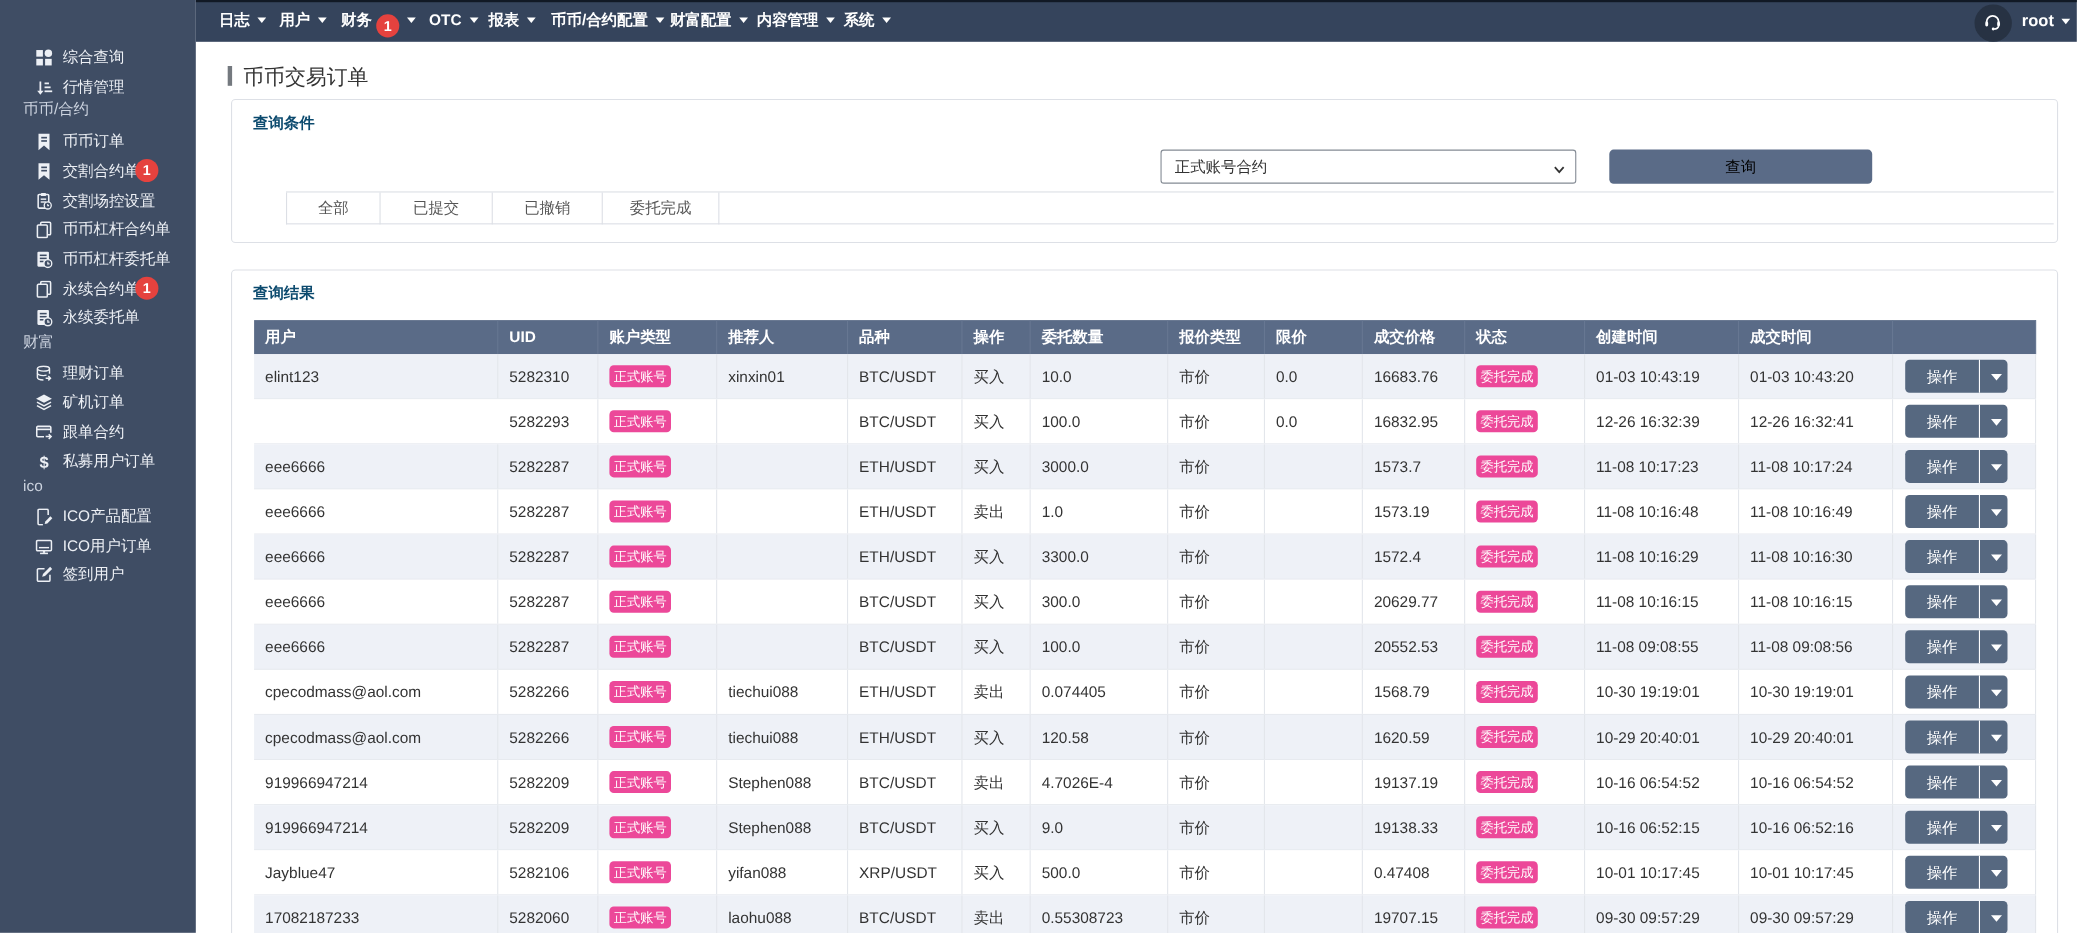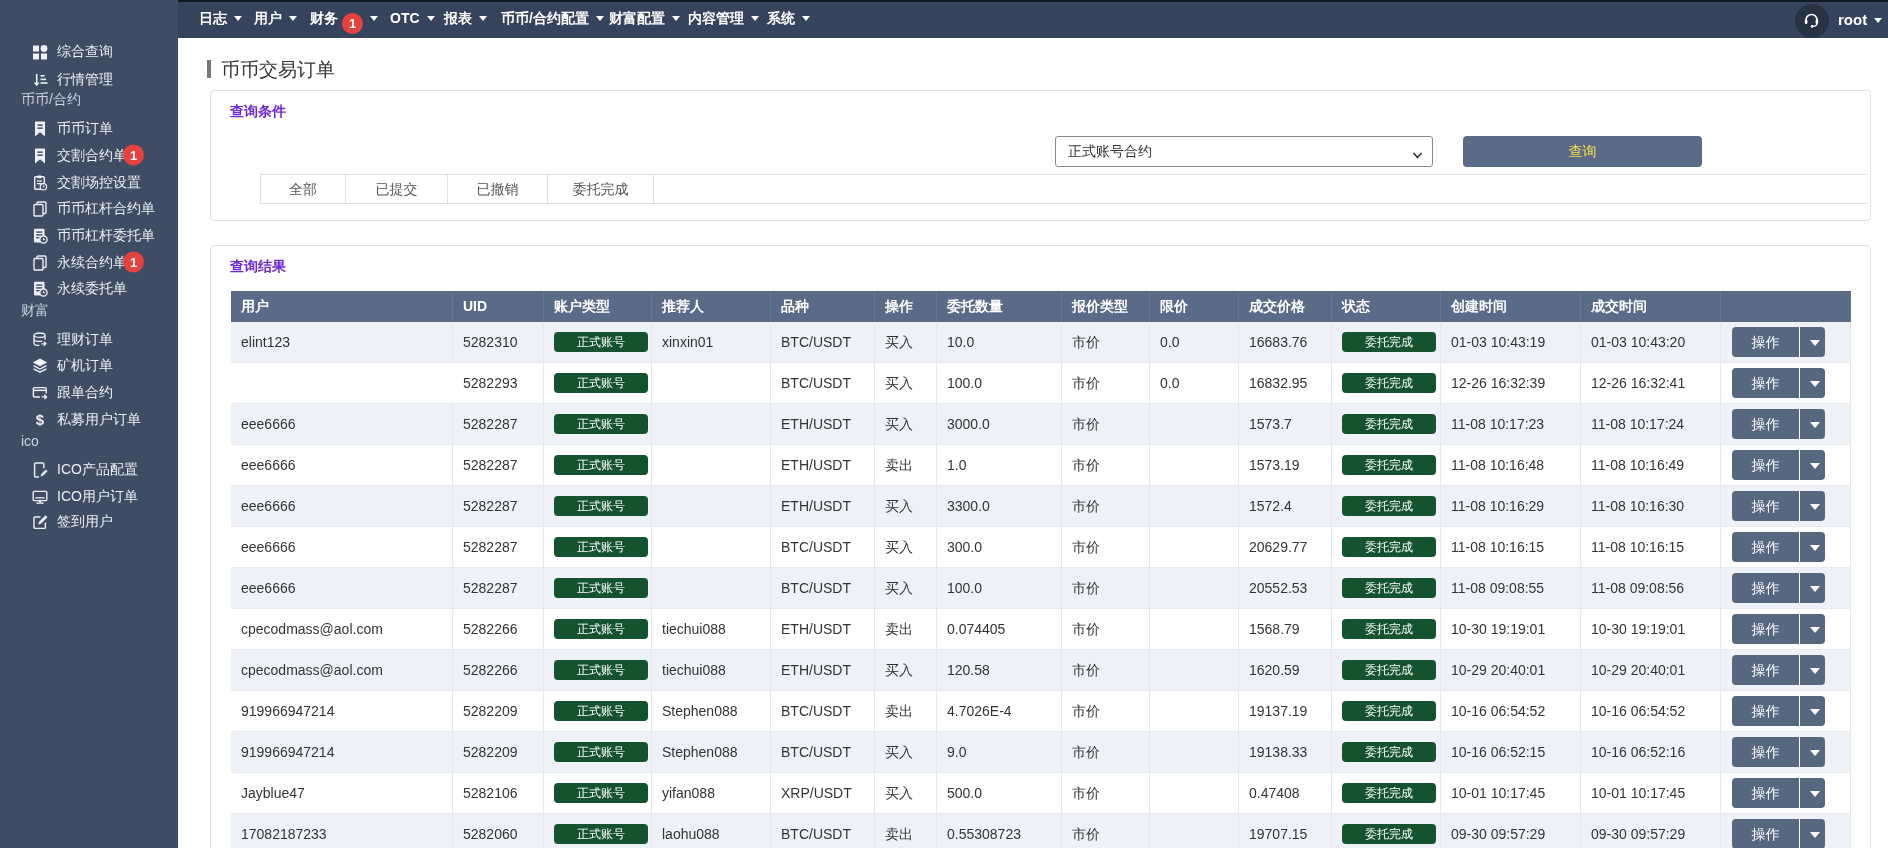--- a/index.html
+++ b/index.html
@@ -14,39 +14,39 @@
 #navbar { position:absolute; left:178px; top:0; right:0; height:38px; background:#35445C; border-top:2px solid #111925; z-index:4; }
 .nitem { position:absolute; top:-2px; height:36px; line-height:36px; color:#fff; font-weight:bold; font-size:14px; white-space:nowrap; }
 .caret { display:inline-block; width:0; height:0; border-left:4.5px solid transparent; border-right:4.5px solid transparent; border-top:5px solid #fff; margin-left:7px; vertical-align:2px; }
 .nbadge { display:inline-block; width:21px; height:21px; background:#E5423E; border-radius:50%; color:#fff; font-size:13px; font-weight:bold; text-align:center; line-height:21px; margin-left:4px; vertical-align:-5px;}
 #ncircle { position:absolute; width:34px; height:34px; border-radius:50%; background:#273243; left:1617px; top:2px; }
 #ncircle svg { position:absolute; left:8px; top:8px; }
 
 #ptitle { position:absolute; left:43px; top:57px; font-size:19px; color:#333; }
 #pbar { position:absolute; left:29px; top:60px; width:4px; height:18px; background:#74797f; }
 .panel { position:absolute; left:210px; width:1661px; border:1px solid #DDE0E6; border-radius:4px; background:#fff; }
-.ptit { position:absolute; left:19px; top:12px; font-size:14px; font-weight:bold; color:#6d28d9; }
+.ptit { position:absolute; left:19px; top:12px; font-size:14px; font-weight:bold; color:#0c4a6e; }
 .inp { position:absolute; top:45px; height:31px; border:1px solid #C6CBD2; border-radius:4px; font-size:14px; color:#333; padding:0 12px; font-family:"Liberation Sans",sans-serif; }
 .inp::placeholder { color:#98A1AB; }
 .sel { position:absolute; top:45px; height:31px; border:1px solid #848B94; border-radius:3px; background:#fff; }
 .sel .st { position:absolute; left:12px; top:50%; transform:translateY(-50%); font-size:14px; color:#333; }
 .sel .sc { position:absolute; right:10px; top:50%; transform:translateY(-50%); width:10px; height:10px; }
-.btn { position:absolute; top:45px; height:31px; background:#5A6B87; border-radius:4px; color:#fde047; font-size:14px; text-align:center; line-height:31px; }
+.btn { position:absolute; top:45px; height:31px; background:#5A6B87; border-radius:4px; color:#000000; font-size:14px; text-align:center; line-height:31px; }
 
 #tabs { position:absolute; left:34px; top:83px; width:1607px; height:30px; border-top:1px solid #DCDFE5; border-bottom:1px solid #DCDFE5;margin-left:15px; }
 #tabs .tc { position:absolute; top:0; height:29px; line-height:29px; text-align:center; font-size:14px; color:#555; border-right:1px solid #DCDFE5; }
 #tabs .tc0 { border-left:1px solid #DCDFE5; }
 
 #rtable { position:absolute; left:20px; top:45px; width:1620px; }
 .hrow { position:absolute; top:0; height:31px; background:#5A6B87; }
 .hcell { position:absolute; top:0; height:31px; line-height:31px; color:#fff; font-weight:bold; font-size:14px; padding-left:10px; border-right:1px solid #677792; white-space:nowrap; overflow:hidden;}
 .drow { position:absolute; width:1620px; height:41px; background:#fff; border-bottom:1px solid #E7EAEF; }
 .drow.odd { background:#EEF1F7; }
 .dcell { position:absolute; top:0; height:40px; line-height:40px; font-size:14px; color:#333; padding-left:10px; border-right:1px solid #E3E6EB; white-space:nowrap; overflow:hidden; }
-.gtag { display:inline-block; background:#14532d; color:#fff; font-size:12px; line-height:14px; padding:3px 23px; border-radius:4px; vertical-align:1px; }
+.gtag { display:inline-block; background:#ec4899; color:#fff; font-size:12px; line-height:14px; padding:3px 4px; border-radius:4px; vertical-align:1px; }
 .abtn { position:absolute; left:11px; top:5px; width:93px; height:30px; background:#566880; border-radius:4px; }
 .abtn .am { position:absolute; left:0; top:0; width:68px; height:30px; line-height:30px; text-align:center; color:#fff; font-size:14px; border-right:1px solid #fff; }
 .abtn .ac { position:absolute; left:78px; top:13px; width:0; height:0; border-left:5px solid transparent; border-right:5px solid transparent; border-top:6px solid #fff; }
 </style></head>
 <body>
 <div id="sidebar">
 <div class="sitem" style="top:38px">
       <span class="ico"><svg width="16" height="16" viewBox="0 0 16 16">
           <rect x="1" y="1.5" width="6" height="6" fill="#EDF0F5"></rect>
           <circle cx="12" cy="4.5" r="3.4" fill="#EDF0F5"></circle>

